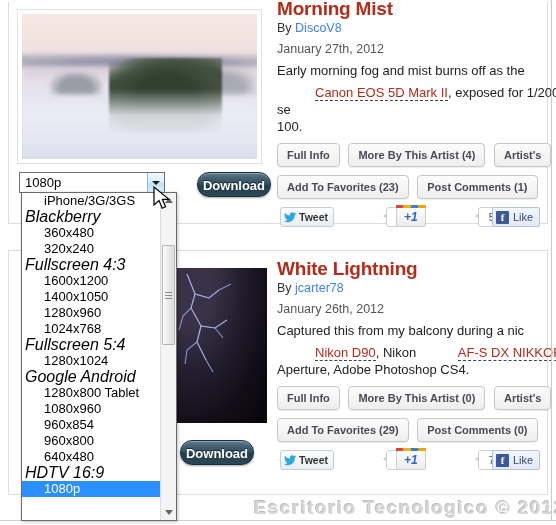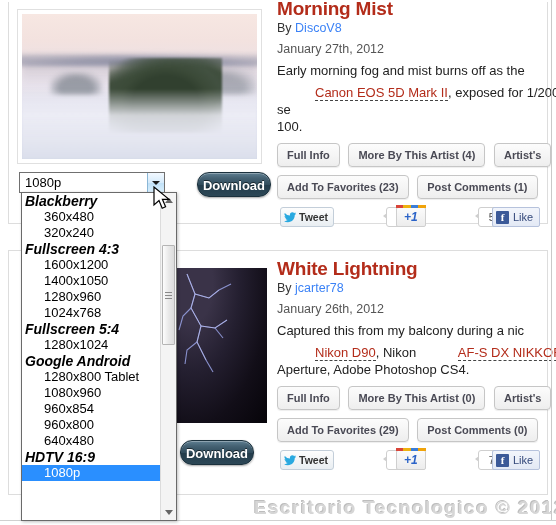--- a/index.html
+++ b/index.html
@@ -131,22 +131,22 @@
     z-index:40;
     box-shadow:1px 1px 3px rgba(0,0,0,.25);
   }
   .dd-list{position:absolute;left:0;top:0;right:16px;}
   .dd-opt{
     height:16px;line-height:16px;font-size:13px;color:#000;
     padding-left:22px;white-space:nowrap;overflow:hidden;
     font-family:"Liberation Sans", sans-serif;
   }
   .dd-group{
-    height:16px;line-height:16px;font-size:14px;
-    font-weight:bold;font-style:italic;color:#000;
+    height:16px;line-height:16px;font-size:16px;
+    font-weight:normal;font-style:italic;color:#000;
     padding-left:3px;white-space:nowrap;
     font-family:"Liberation Sans", sans-serif;
   }
   .dd-opt.sel{background:#2a8fff;color:#fff;}
 
   
   .dd-scroll{
     position:absolute;right:0;top:0;width:16px;bottom:0;
     background:#f4f4f4;border-left:1px solid #dcdcdc;box-sizing:border-box;
   }
@@ -413,20 +413,21 @@
           <span class="bubble">12</span>
         </span>
       </div>
     </div>
   </div>
 
   <div class="watermark" style="left:254px;top:497px;">Escritorio Tecnologico © 2012</div>
 
   <div class="dropdown">
     <div class="dd-list" id="dd-list">
+        <div class="dd-opt">iPhone/3G/3GS</div>
         <div class="dd-group">Blackberry</div>
         <div class="dd-opt">360x480</div>
         <div class="dd-opt">320x240</div>
         <div class="dd-group">Fullscreen 4:3</div>
         <div class="dd-opt">1600x1200</div>
         <div class="dd-opt">1400x1050</div>
         <div class="dd-opt">1280x960</div>
         <div class="dd-opt">1024x768</div>
         <div class="dd-group">Fullscreen 5:4</div>
         <div class="dd-opt">1280x1024</div>

